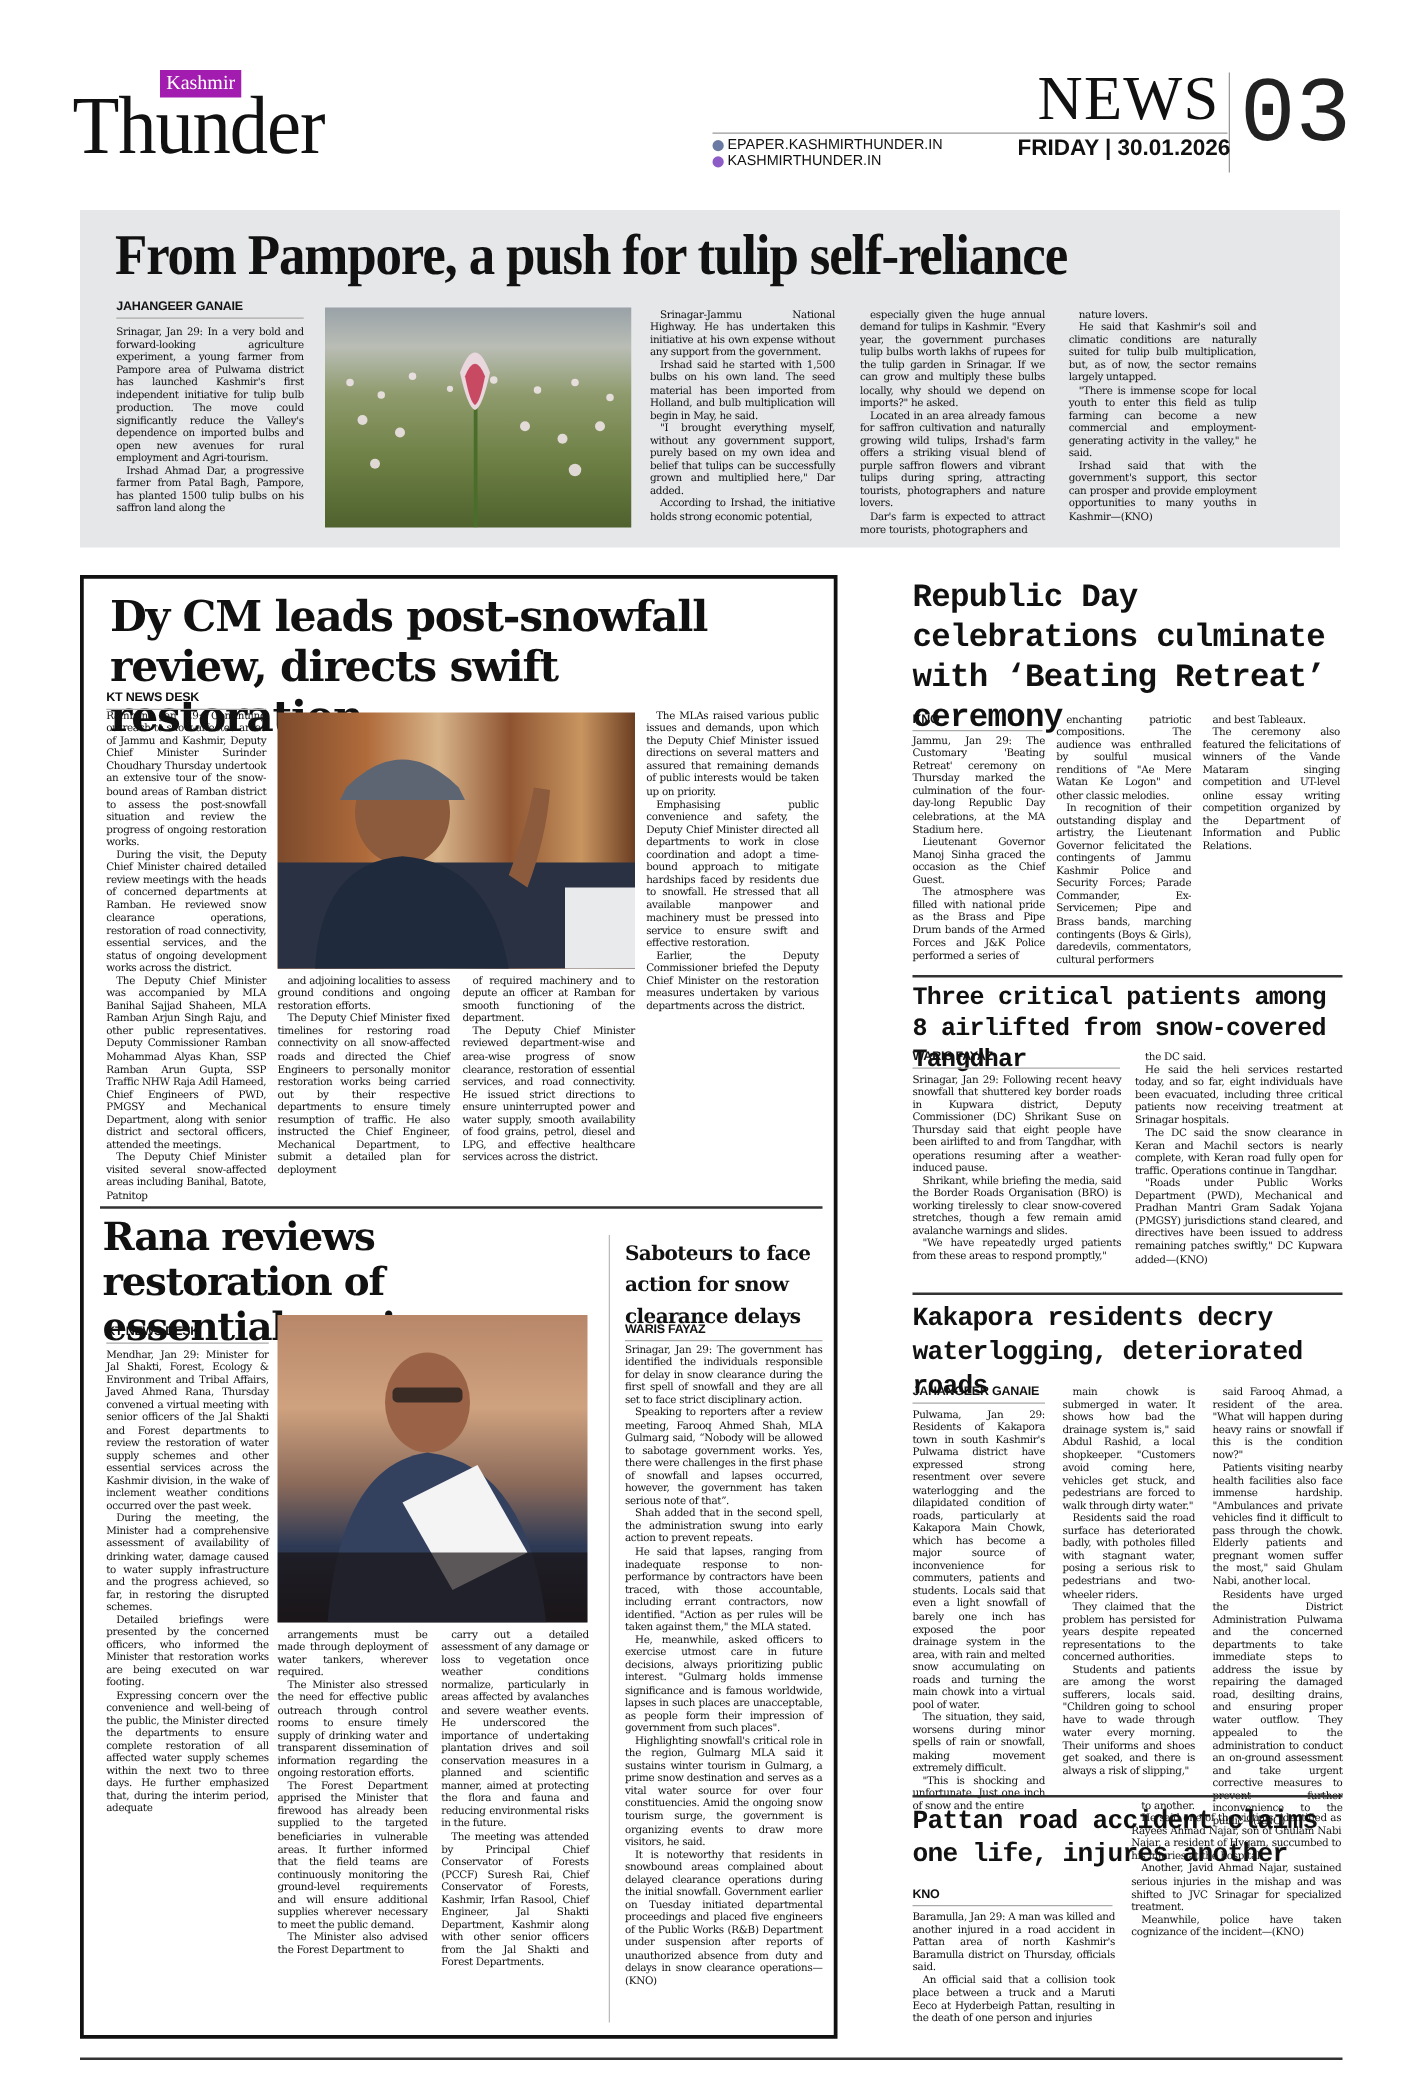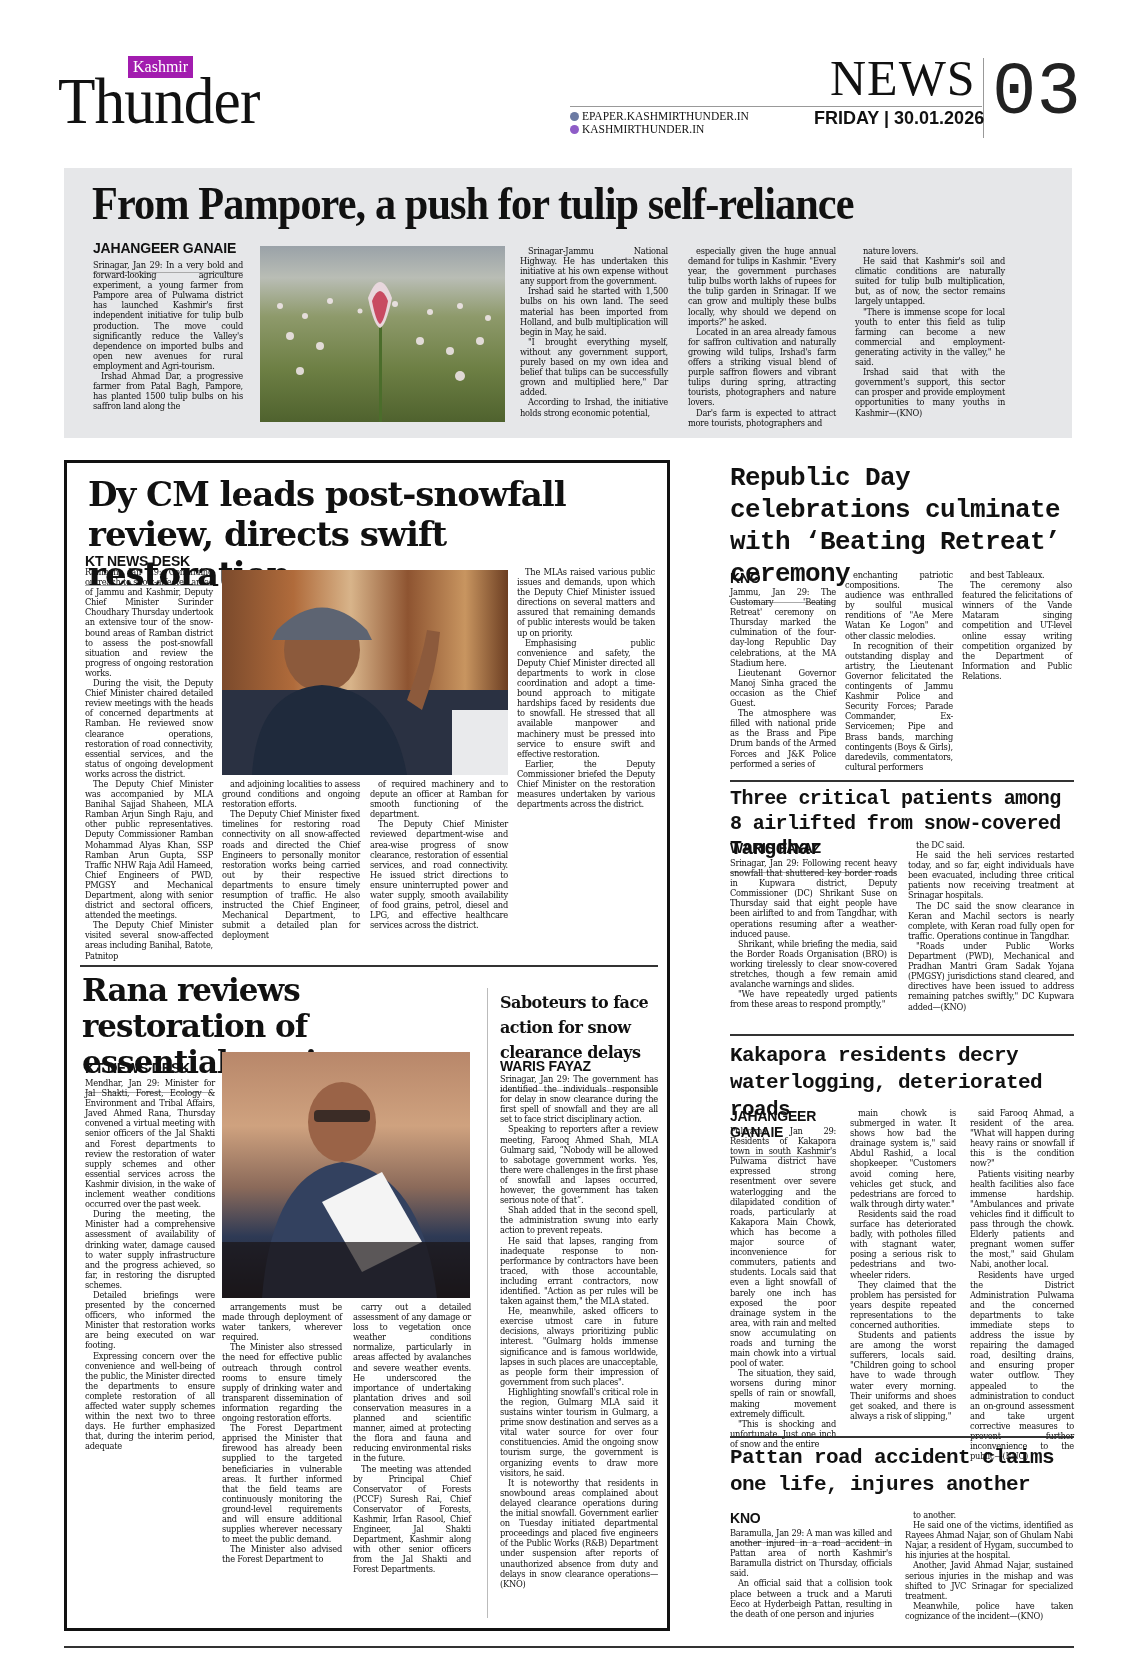--- a/index.html
+++ b/index.html
@@ -5,27 +5,27 @@
 *{box-sizing:border-box;margin:0;padding:0}
 body{width:1140px;height:1669px;background:#fff;font-family:"DejaVu Serif",serif;color:#111;position:relative;overflow:hidden}
 .abs{position:absolute}
 .masthead-logo{left:58px;top:52px;width:260px;height:80px}
 .logo-kashmir{position:absolute;left:70px;top:4px;background:#a21caf;color:#fff;font-family:"Liberation Serif",serif;font-size:16px;padding:0 5px;line-height:22px}
 .logo-thunder{position:absolute;left:0;top:14px;font-family:"Liberation Serif",serif;font-size:66px;line-height:70px;letter-spacing:-1px;transform:scaleX(0.93);transform-origin:left}
 .news-title{left:830px;top:52px;font-family:"Liberation Serif",serif;font-size:50px;line-height:52px;letter-spacing:1px}
 .page-num{left:992px;top:50px;font-family:Liberation Mono, monospace;font-size:74px;line-height:86px;color:#222}
 .vsep{left:983px;top:58px;width:1px;height:80px;background:#999}
 .hsep{left:570px;top:106px;width:412px;height:1px;background:#999}
-.links{left:570px;top:110px;font-family:Liberation Serif, serif;font-size:11.5px;line-height:13px}
+.links{left:570px;top:110px;font-family:Liberation Sans, sans-serif;font-size:11.5px;line-height:13px}
 .links div{display:flex;align-items:center;gap:3px}
 .ico{display:inline-block;width:9px;height:9px;border-radius:50%}
 .date{left:814px;top:108px;font-family:"Liberation Sans",sans-serif;font-size:18px;font-weight:bold;letter-spacing:0}
 .feature{left:64px;top:168px;width:1008px;height:270px;background:#e6e7e9}
 .feature-h{left:92px;top:178px;font-family:"Liberation Serif",serif;font-weight:bold;font-size:46px;line-height:52px;transform:scaleX(0.92);transform-origin:left;letter-spacing:-1px}
-.byline{font-family:"Liberation Sans",sans-serif;font-weight:bold;font-size:14px;letter-spacing:-0.2px;border-bottom:1px solid #aaa;padding-bottom:16px}
+.byline{font-family:"Liberation Sans",sans-serif;font-weight:bold;font-size:10px;letter-spacing:-0.2px;border-bottom:1px solid #aaa;padding-bottom:3px}
 .txt{font-family:"DejaVu Serif",serif;font-size:8.3px;line-height:10.1px;text-align:justify;hyphens:auto;letter-spacing:-0.25px}
 .txt p{text-indent:8px}
 .txt p.first{text-indent:0}
 .photo{overflow:hidden}
 .tulip-photo{left:260px;top:246px;width:245px;height:176px;background:linear-gradient(180deg,#9aa2a8 0%,#b9bdb5 18%,#8e9a6b 40%,#6d7f44 70%,#4f622e 100%)}
 .box-main{left:64px;top:460px;width:606px;height:1171px;border:3px solid #111}
 .h-big{font-family:"DejaVu Serif",serif;font-weight:bold;letter-spacing:-1px;color:#111}
 .sep-line{height:2px;background:#333}
 .photo-dycm{left:222px;top:570px;width:286px;height:205px;background:linear-gradient(90deg,#7b4a2c 0%,#b06b3b 25%,#d8b48a 45%,#8e5431 65%,#c89560 85%,#6c3e22 100%)}
 .photo-rana{left:278px;top:1052px;width:200px;height:246px;background:linear-gradient(180deg,#b8876a 0%,#cfa27f 30%,#8b6a5a 55%,#2e3a55 75%,#1b1b22 100%)}
@@ -230,20 +230,20 @@
     <p>Residents have urged the District Administration Pulwama and the concerned departments to take immediate steps to address the issue by repairing the damaged road, desilting drains, and ensuring proper water outflow. They appealed to the administration to conduct an on-ground assessment and take urgent corrective measures to prevent further inconvenience to the public—(KNO)</p>
   </div>
 <div class="abs sep-line" style="left:730px;top:1436px;width:344px"></div>
 
 <div class="abs rhead" style="left:730px;top:1444px;width:350px;font-size:21px;line-height:27px">Pattan road accident claims one life, injures another</div>
 <div class="abs byline" style="left:730px;top:1510px;width:160px">KNO</div>
 <div class="abs txt" style="left:730px;top:1528px;width:162px">
     <p class="first">Baramulla, Jan 29: A man was killed and another injured in a road accident in Pattan area of north Kashmir's Baramulla district on Thursday, officials said.</p>
     <p>An official said that a collision took place between a truck and a Maruti Eeco at Hyderbeigh Pattan, resulting in the death of one person and injuries</p>
   </div>
-<div class="abs txt" style="left:905px;top:1510px;width:168px">
+<div class="abs txt" style="left:905px;top:1439px;width:168px">
     <p>to another.</p>
     <p>He said one of the victims, identified as Rayees Ahmad Najar, son of Ghulam Nabi Najar, a resident of Hygam, succumbed to his injuries at the hospital.</p>
     <p>Another, Javid Ahmad Najar, sustained serious injuries in the mishap and was shifted to JVC Srinagar for specialized treatment.</p>
     <p>Meanwhile, police have taken cognizance of the incident—(KNO)</p>
   </div>
 
 <div class="abs bottom-rule"></div>
 
 </body></html>

